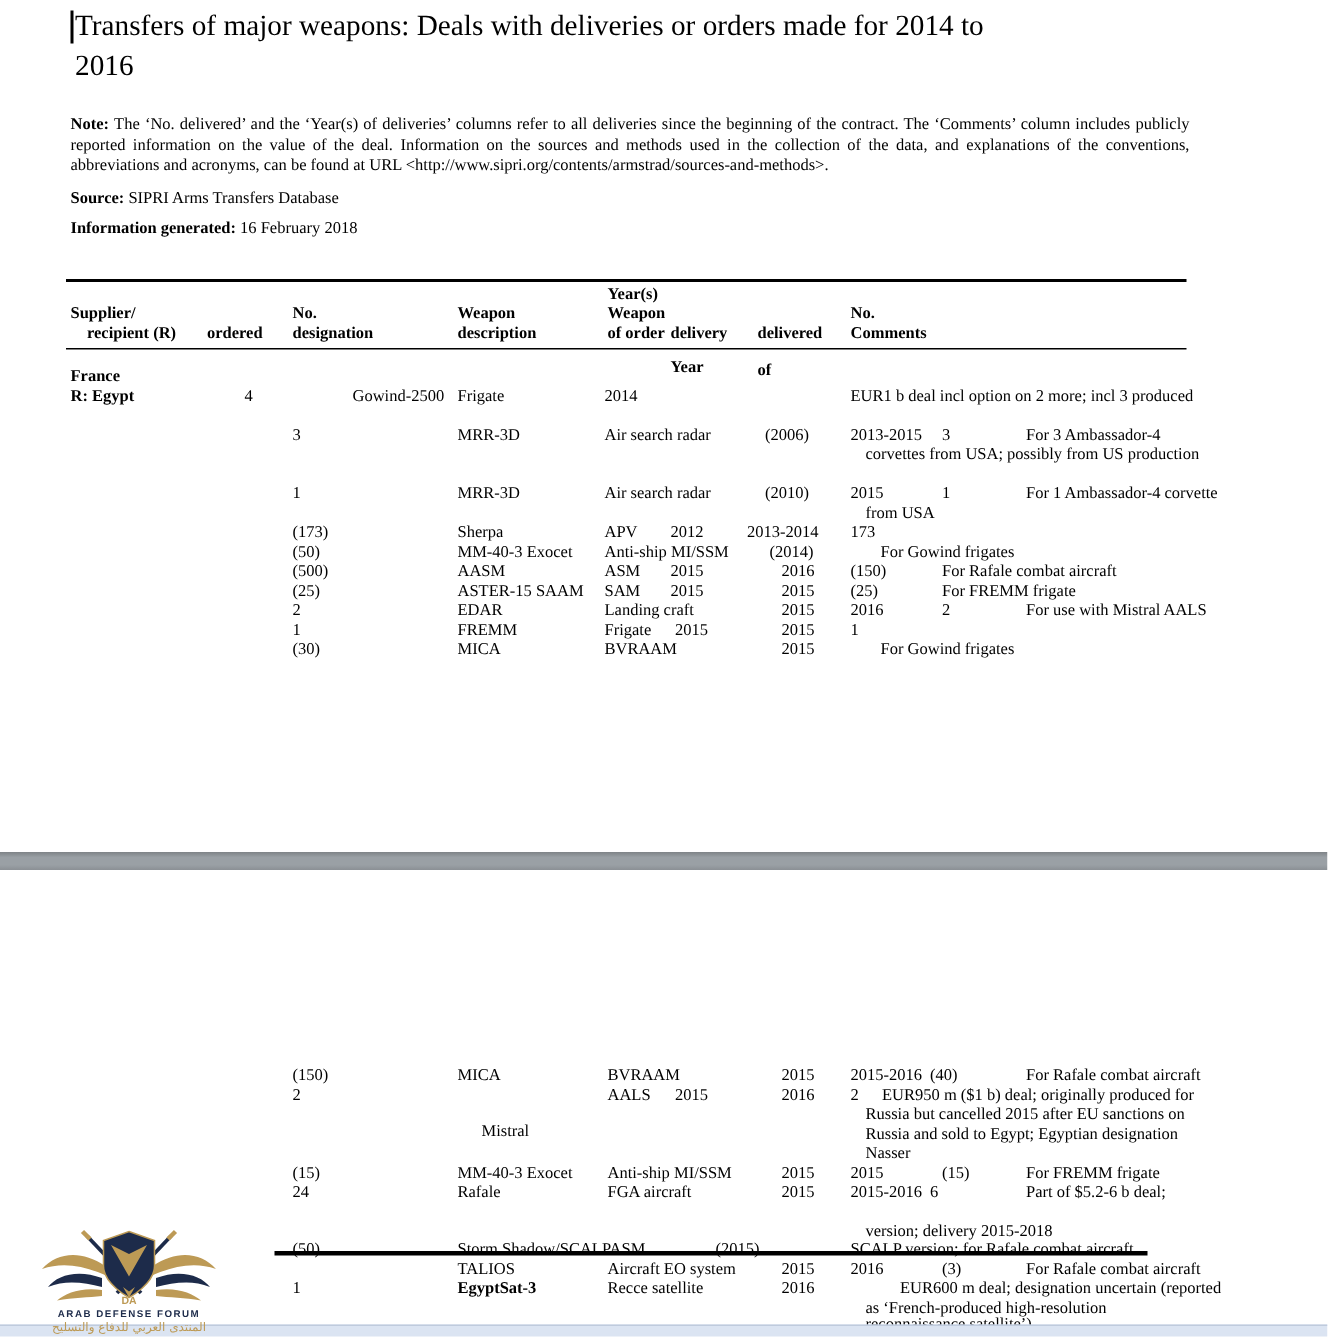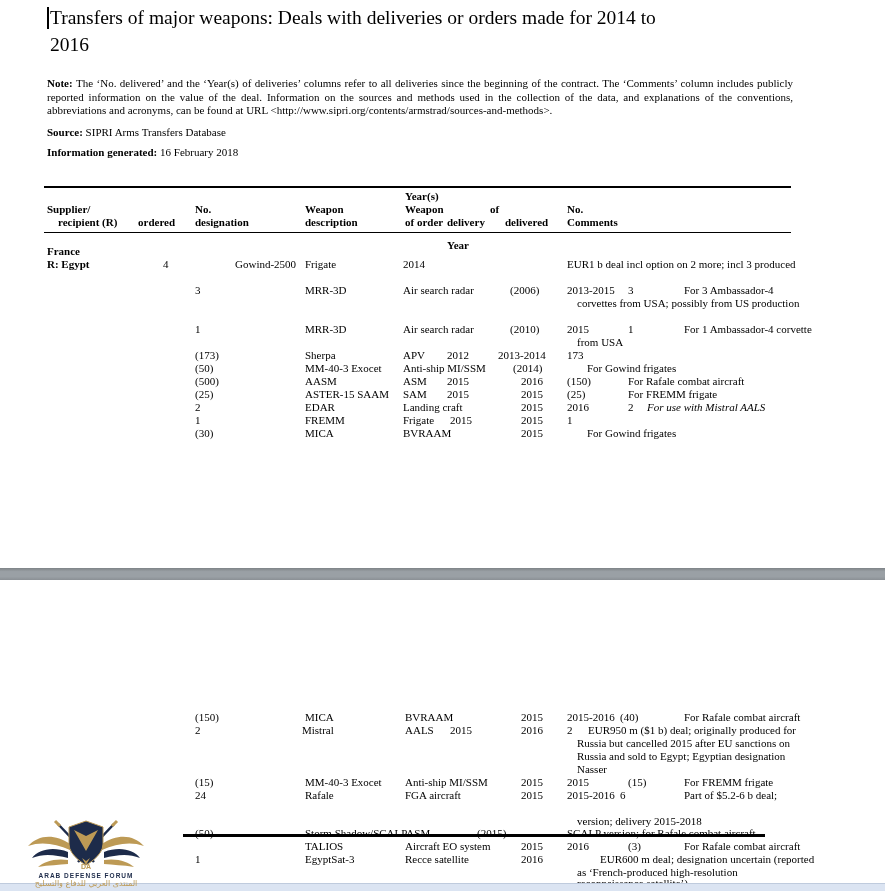--- a/index.html
+++ b/index.html
@@ -60,21 +60,21 @@
 <div id="table-lines" class="abs">
     <div class="tline" style="top: 190px;">
       <span class="tcell b" style="left: 405px;">Year(s)</span>
     </div>
     <div class="tline" style="top: 203px;">
       <span class="tcell b" style="left: 47px;">Supplier/</span>
       <span class="tcell b" style="left: 195px;">No.</span>
       <span class="tcell b" style="left: 305px;">Weapon</span>
       <span class="tcell b" style="left: 405px;">Weapon</span>
       <span class="tcell b" style="left: 447px; margin-top: 36px;">Year</span>
-      <span class="tcell b" style="left: 490px;">of</span>
+      <span class="tcell b" style="left: 505px; margin-top: 38px;">of</span>
       <span class="tcell b" style="left: 567px;">No.</span>
     </div>
     <div class="tline" style="top: 216px;">
       <span class="tcell b" style="left: 58px;">recipient (R)</span>
       <span class="tcell b" style="left: 138px;">ordered</span>
       <span class="tcell b" style="left: 195px;">designation</span>
       <span class="tcell b" style="left: 305px;">description</span>
       <span class="tcell b" style="left: 405px;">of order</span>
       <span class="tcell b" style="left: 447px;">delivery</span>
       <span class="tcell b" style="left: 505px;">delivered</span>
@@ -148,21 +148,21 @@
       <span class="tcell" style="left: 567px;">(25)</span>
       <span class="tcell" style="left: 628px;">For FREMM frigate</span>
     </div>
     <div class="tline" style="top: 401px;">
       <span class="tcell" style="left: 195px;">2</span>
       <span class="tcell" style="left: 305px;">EDAR</span>
       <span class="tcell" style="left: 403px;">Landing craft</span>
       <span class="tcell" style="left: 521px;">2015</span>
       <span class="tcell" style="left: 567px;">2016</span>
       <span class="tcell" style="left: 628px;">2</span>
-      <span class="tcell" style="left: 647px; font-style: italic;">For use with Mistral AALS</span>
+      <span class="tcell" style="left: 684px;">For use with Mistral AALS</span>
     </div>
     <div class="tline" style="top: 414px;">
       <span class="tcell" style="left: 195px;">1</span>
       <span class="tcell" style="left: 305px;">FREMM</span>
       <span class="tcell" style="left: 403px;">Frigate</span>
       <span class="tcell" style="left: 450px;">2015</span>
       <span class="tcell" style="left: 521px;">2015</span>
       <span class="tcell" style="left: 567px;">1</span>
     </div>
     <div class="tline" style="top: 427px;">
@@ -176,21 +176,21 @@
       <span class="tcell" style="left: 195px;">(150)</span>
       <span class="tcell" style="left: 305px;">MICA</span>
       <span class="tcell" style="left: 405px;">BVRAAM</span>
       <span class="tcell" style="left: 521px;">2015</span>
       <span class="tcell" style="left: 567px;">2015-2016</span>
       <span class="tcell" style="left: 620px;">(40)</span>
       <span class="tcell" style="left: 684px;">For Rafale combat aircraft</span>
     </div>
     <div class="tline" style="top: 724px;">
       <span class="tcell" style="left: 195px;">2</span>
-      <span class="tcell" style="left: 302px;">Mistral</span>
+      <span class="tcell" style="left: 321px; margin-top: 24px;">Mistral</span>
       <span class="tcell" style="left: 405px;">AALS</span>
       <span class="tcell" style="left: 450px;">2015</span>
       <span class="tcell" style="left: 521px;">2016</span>
       <span class="tcell" style="left: 567px;">2</span>
       <span class="tcell" style="left: 588px;">EUR950 m ($1 b) deal; originally produced for</span>
     </div>
     <div class="tline" style="top: 737px;">
       <span class="tcell" style="left: 577px;">Russia but cancelled 2015 after EU sanctions on</span>
     </div>
     <div class="tline" style="top: 750px;">
@@ -229,21 +229,21 @@
     <div class="tline" style="top: 840px;">
       <span class="tcell" style="left: 305px;">TALIOS</span>
       <span class="tcell" style="left: 405px;">Aircraft EO system</span>
       <span class="tcell" style="left: 521px;">2015</span>
       <span class="tcell" style="left: 567px;">2016</span>
       <span class="tcell" style="left: 628px;">(3)</span>
       <span class="tcell" style="left: 684px;">For Rafale combat aircraft</span>
     </div>
     <div class="tline" style="top: 853px;">
       <span class="tcell" style="left: 195px;">1</span>
-      <span class="tcell" style="left: 305px;">EgyptSat-3</span>
+      <span class="tcell" style="left: 305px; font-weight: bold;">EgyptSat-3</span>
       <span class="tcell" style="left: 405px;">Recce satellite</span>
       <span class="tcell" style="left: 521px;">2016</span>
       <span class="tcell" style="left: 600px;">EUR600 m deal; designation uncertain (reported</span>
     </div>
     <div class="tline" style="top: 866px;">
       <span class="tcell" style="left: 577px;">as ‘French-produced high-resolution</span>
     </div>
     <div class="tline" style="top: 877px;">
       <span class="tcell" style="left: 577px;">reconnaissance satellite’)</span>
     </div>

